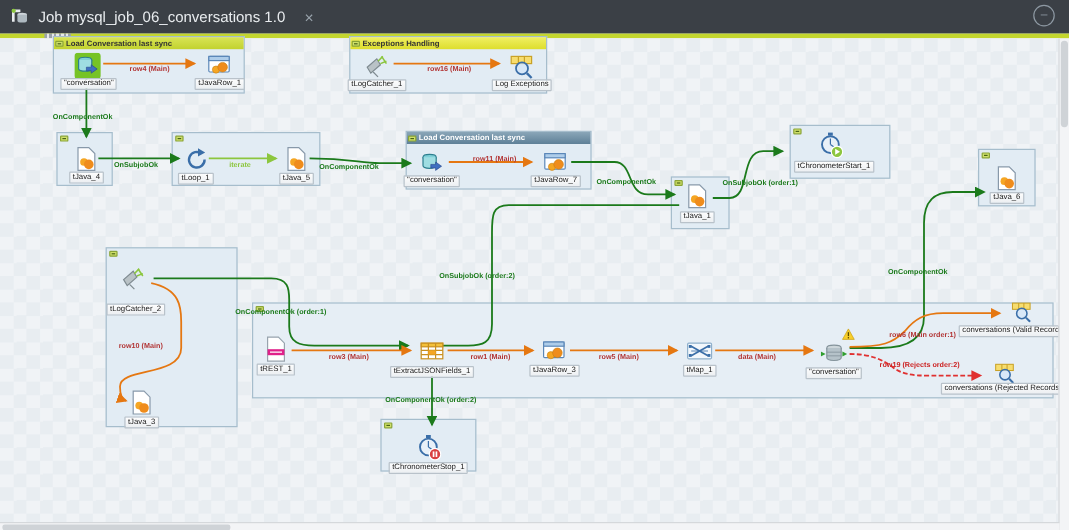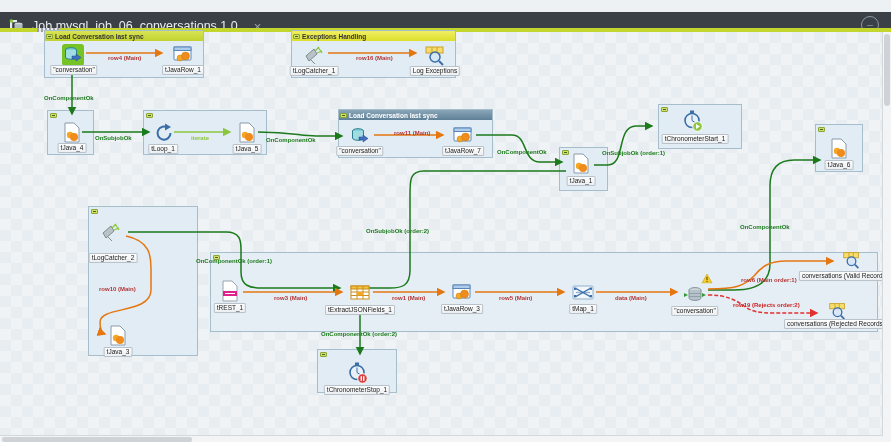--- a/index.html
+++ b/index.html
@@ -1,19 +1,19 @@
 <!DOCTYPE html>
 <html><head>
 <meta charset="utf-8">
 <style>
   html,body{margin:0;padding:0;background:#d8dbde;}
   .app{position:relative;width:891px;height:442px;overflow:hidden;background:#eef1f4;
        font-family:"Liberation Sans",sans-serif;}
   
-  .titlebar{position:absolute;left:0;top:12px;width:891px;height:28px;background:#3b4046;}
+  .titlebar{position:absolute;left:0;top:0;width:891px;height:28px;background:#3b4046;}
   .tab{position:absolute;left:0;top:0;height:28px;display:flex;align-items:center;gap:8px;
        padding:0 10px 0 8px;color:#e9ecef;font-size:12.5px;}
   .closex{color:#9aa4ad;font-size:13px;margin-left:8px;}
   .minbtn{position:absolute;right:12px;top:4px;width:16px;height:16px;border:1.6px solid #8d98a2;
        border-radius:50%;color:#8d98a2;display:flex;align-items:center;justify-content:center;
        font-size:10px;line-height:10px;}
   .limestrip{position:absolute;top:28px;left:0;width:891px;height:4px;background:#c3d62e;}
   .gripper{position:absolute;top:28px;left:37px;width:22px;height:4px;
        background:repeating-linear-gradient(90deg,#9aa2a8 0 2px,#e6e8ea 2px 4px);}
   

